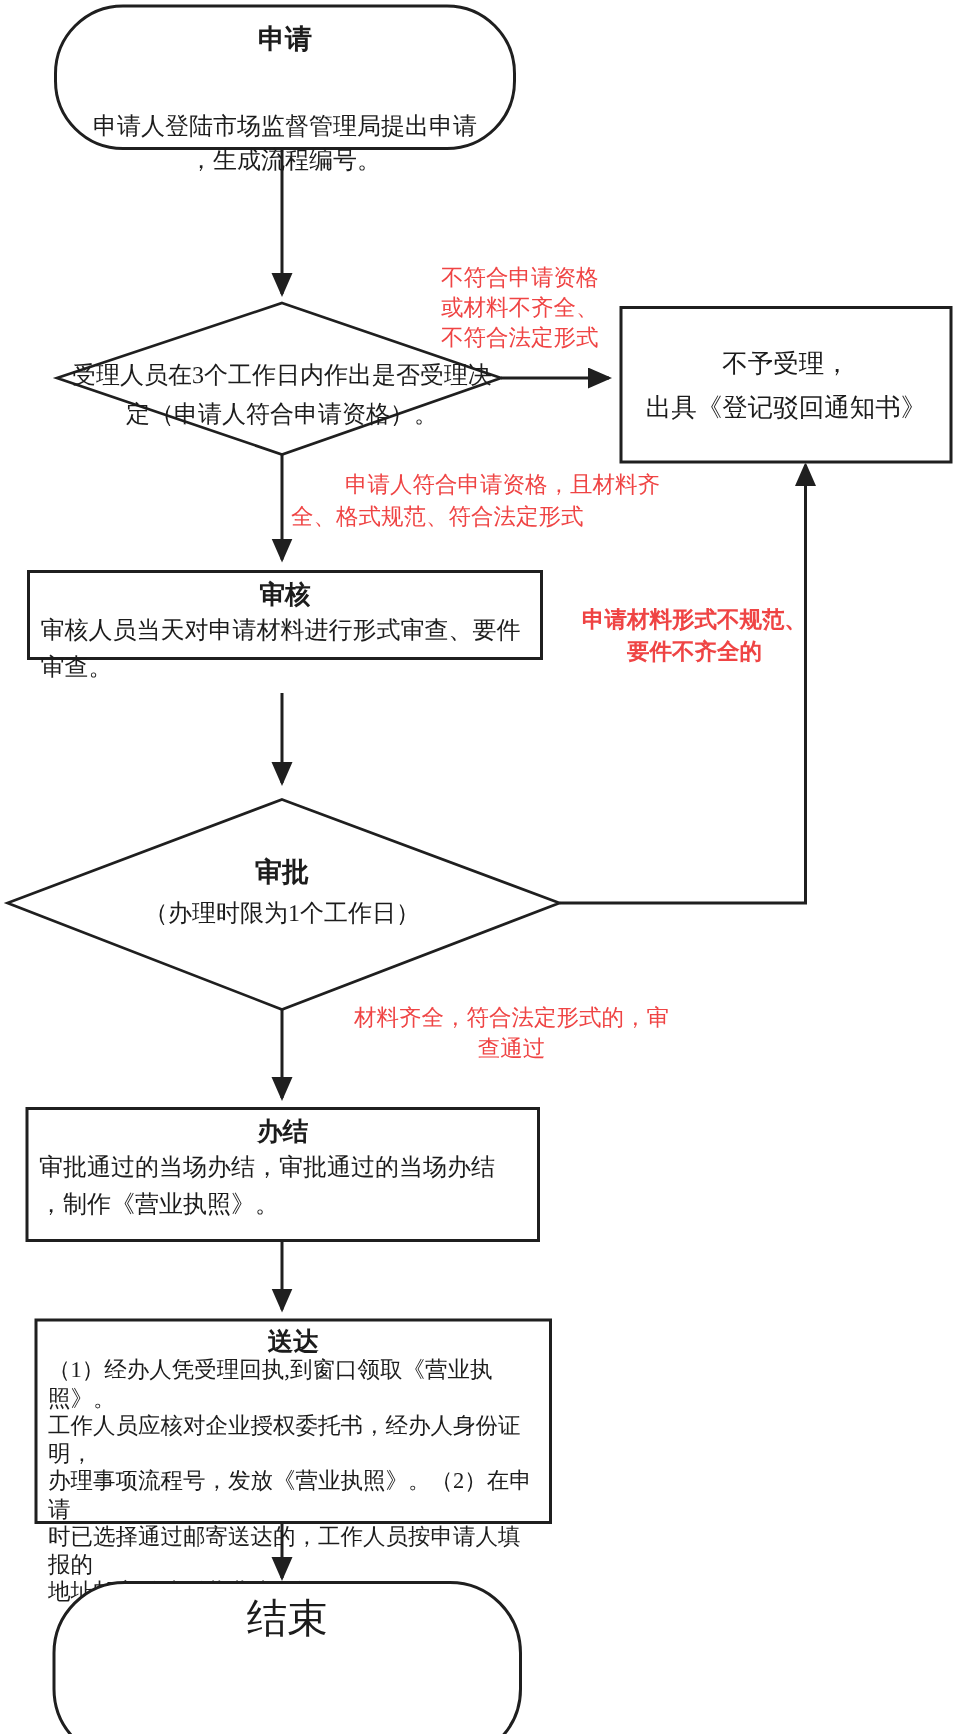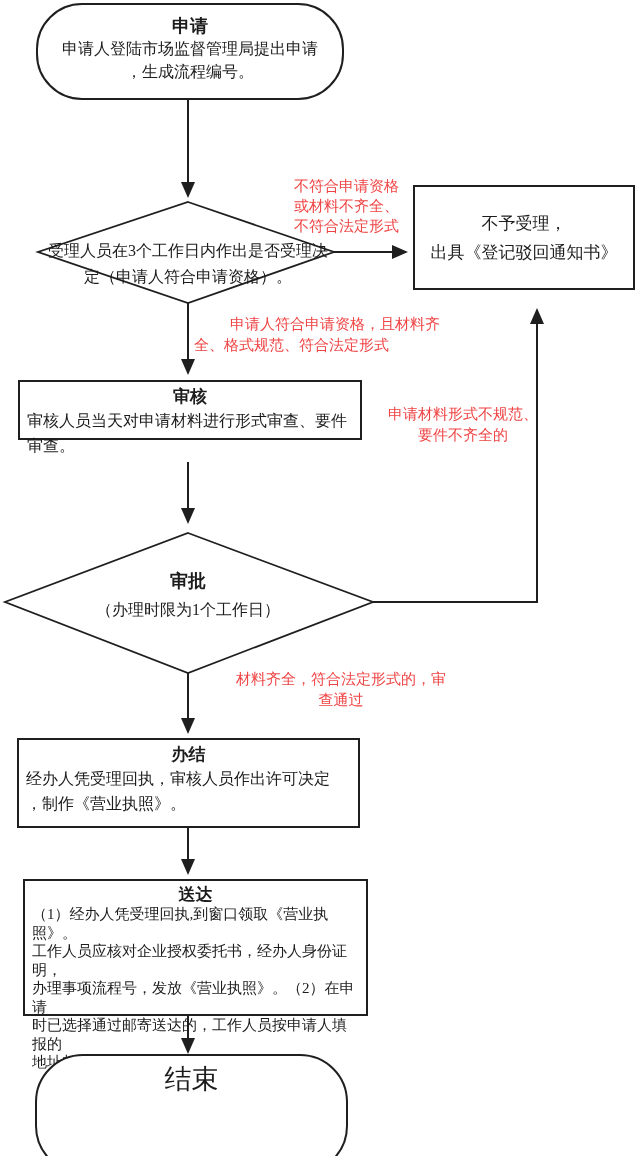--- a/index.html
+++ b/index.html
@@ -50,44 +50,44 @@
     <line x1="188" y1="673" x2="188" y2="732" stroke="#1f1f1f" stroke-width="2" marker-end="url(#arr)"></line>
     <line x1="188" y1="828" x2="188" y2="873" stroke="#1f1f1f" stroke-width="2" marker-end="url(#arr)"></line>
     <line x1="188" y1="1016" x2="188" y2="1052" stroke="#1f1f1f" stroke-width="2" marker-end="url(#arr)"></line>
 
     <polygon points="188,202 334,252 188,303 38,252" fill="#ffffff" stroke="#1f1f1f" stroke-width="1.8"></polygon>
     <polygon points="188,533 373,602 188,673 5,602" fill="#ffffff" stroke="#1f1f1f" stroke-width="1.8"></polygon>
   </svg>
 
   <div class="node stadium" style="left:36px;top:3px;width:308px;height:97px;border-radius:46px;padding-top:10px;">
     <span class="node-title">申请</span>
-    <span class="node-body center" style="line-height:23px;">申请人登陆市场监督管理局提出申请
+    <span class="node-body center" style="line-height:23px;margin-top:36px;">申请人登陆市场监督管理局提出申请
 ，生成流程编号。</span>
   </div>
 
   <div class="float-text node-body center" style="left:28px;top:238px;width:320px;line-height:26px;">受理人员在3个工作日内作出是否受理决
 定（申请人符合申请资格）。</div>
 
-  <div class="node rect" style="left:413px;top:185px;width:222px;height:105px;display:flex;align-items:center;justify-content:center;">
+  <div class="node rect" style="left:413px;top:204px;width:222px;height:105px;display:flex;align-items:center;justify-content:center;">
     <span class="node-body center" style="font-size:17px;line-height:29px;">不予受理，
 出具《登记驳回通知书》</span>
   </div>
 
   <div class="node rect" style="left:18px;top:380px;width:344px;height:60px;padding-top:4px;">
     <span class="node-title" style="font-size:17px;">审核</span>
     <span class="node-body" style="padding:0 7px;line-height:25px;">审核人员当天对申请材料进行形式审查、要件
 审查。</span>
   </div>
 
   <div class="float-text node-title" style="left:38px;top:570px;width:300px;">审批</div>
   <div class="float-text node-body center" style="left:28px;top:598px;width:320px;">（办理时限为1个工作日）</div>
 
   <div class="node rect" style="left:17px;top:738px;width:343px;height:90px;padding-top:4px;">
     <span class="node-title" style="font-size:17px;">办结</span>
-    <span class="node-body" style="padding:0 7px;line-height:25px;">经办人凭受理回执，审核人员作出许可决定
+    <span class="node-body" style="padding:0 7px;line-height:25px;">审批通过的当场办结，审批通过的当场办结
 ，制作《营业执照》。</span>
   </div>
 
   <div class="node rect" style="left:23px;top:879px;width:345px;height:137px;padding-top:3px;">
     <span class="node-title" style="font-size:17px;line-height:21px;">送达</span>
     <span class="node-body" style="font-size:15px;line-height:18.5px;padding:0 7px;">（1）经办人凭受理回执,到窗口领取《营业执照》。
 工作人员应核对企业授权委托书，经办人身份证明，
 办理事项流程号，发放《营业执照》。（2）在申请
 时已选择通过邮寄送达的，工作人员按申请人填报的
 地址邮寄送达《营业执照》。</span>
@@ -95,18 +95,18 @@
 
   <div class="node stadium" style="left:35px;top:1054px;width:313px;height:120px;border-radius:48px;padding-top:6px;">
     <span class="node-title" style="font-size:27px;font-weight:normal;line-height:34px;">结束</span>
   </div>
 
   <div class="edge-label" style="left:294px;top:176px;">不符合申请资格
 或材料不齐全、
 不符合法定形式</div>
   <div class="edge-label" style="left:194px;top:314px;width:292px;text-indent:36px;line-height:21px;">申请人符合申请资格，且材料齐
 全、格式规范、符合法定形式</div>
-  <div class="edge-label center" style="left:385px;top:404px;width:156px;line-height:21px;">申请材料形式不规范、
+  <div class="edge-label center" style="left:385px;top:404px;width:156px;line-height:21px;font-weight:bold;">申请材料形式不规范、
 要件不齐全的</div>
   <div class="edge-label center" style="left:196px;top:669px;width:290px;text-align:center;line-height:21px;">材料齐全，符合法定形式的，审
 查通过</div>
 
 </div>
 
 </body></html>

